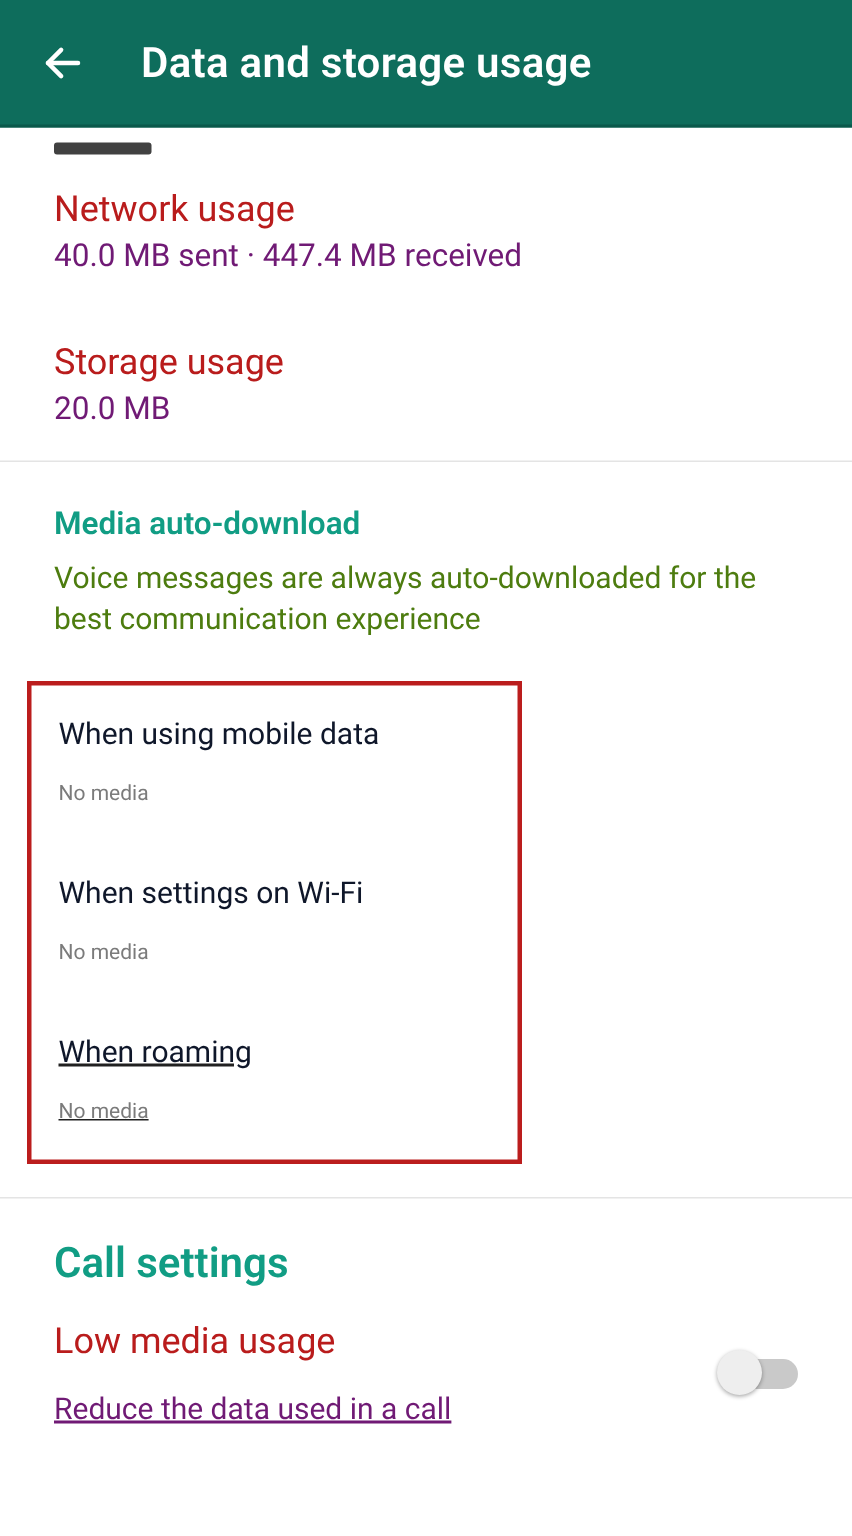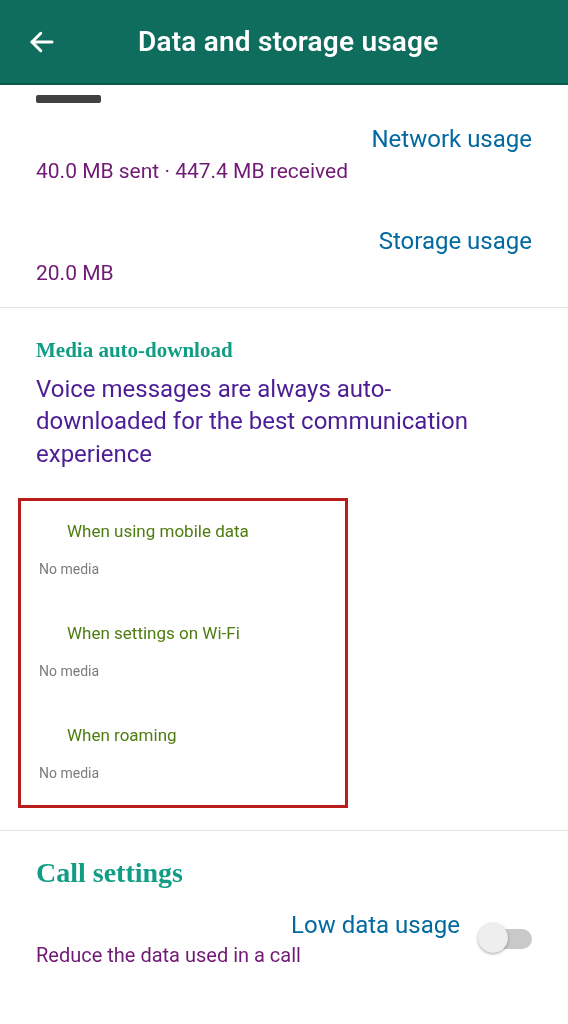--- a/index.html
+++ b/index.html
@@ -11,21 +11,20 @@
     -webkit-font-smoothing: antialiased;
   }
   .appbar {
     height: 85px;
     background: #0e6d5c;
     color: #ffffff;
     display: flex;
     align-items: center;
     padding: 0 18px;
     border-bottom: 2px solid #0a594b;
-    gap: 44px;
   }
   .back-btn {
     width: 48px; height: 48px;
     display: flex; align-items: center; justify-content: center;
     margin-right: 28px;
     cursor: pointer;
   }
   .back-btn svg { width: 30px; height: 30px; }
   .appbar-title {
     font-size: 28px;
@@ -39,84 +38,81 @@
     width: 65px;
     margin: 10px 0 0 36px;
     border-radius: 2px;
     opacity: 0.85;
   }
   .row {
     padding: 22px 36px 22px 36px;
   }
   .row-title {
     font-size: 24px;
-    color: #0369a1;
+    color: #b91c1c;
     font-weight: 400;
-    text-align: right;
   }
   .row-sub {
     font-size: 21px;
     color: #701a75;
     margin-top: 6px;
   }
   .divider {
     height: 1px;
     background: #e4e4e4;
     width: 100%;
   }
   .section-header {
     padding: 30px 36px 6px 36px;
   }
   .section-title {
     color: #119d84;
     font-size: 21px;
     font-weight: 600;
-    font-family: Liberation Serif, serif;
   }
   .section-desc {
-    color: #4c1d95;
-    font-size: 24px;
+    color: #4d7c0f;
+    font-size: 20px;
     line-height: 1.35;
     margin-top: 10px;
     padding-right: 20px;
   }
   .highlight-box {
     border: 3px solid #bb1d1d;
     margin: 22px 22px 22px 18px;
     width: 330px;
     padding: 4px 0;
   }
   .hrow {
     padding: 16px 18px 20px 18px;
   }
   .hrow-title {
-    font-size: 17px;
-    color: #4d7c0f;
-    margin-left: 28px;
+    font-size: 20px;
+    color: #0f172a;
   }
   .hrow-sub {
     font-size: 14px;
     color: #7b7b7b;
     margin-top: 20px;
   }
   .call-header {
     padding: 26px 36px 2px 36px;
   }
   .call-header .section-title {
     font-size: 28px;
   }
   .toggle-row {
     padding: 20px 36px 22px 36px;
     display: flex;
     align-items: center;
     justify-content: space-between;
   }
   .toggle-text { flex: 1; padding-right: 20px; }
   .toggle-text .row-title { font-size: 24px; }
-  .toggle-text .row-sub { font-size: 20px; margin-top: 4px; }
+  .toggle-text .row-sub { font-size: 20px; margin-top: 19px; text-decoration: underline; }
   .switch {
     position: relative;
     width: 52px; height: 20px;
     background: #c9c9c9;
     border-radius: 20px;
     cursor: pointer;
     flex-shrink: 0;
   }
   .switch::after {
     content: '';
@@ -164,33 +160,33 @@
 
   <div class="highlight-box">
     <div class="hrow">
       <div class="hrow-title">When using mobile data</div>
       <div class="hrow-sub">No media</div>
     </div>
     <div class="hrow" style="padding-top:26px;">
       <div class="hrow-title">When settings on Wi-Fi</div>
       <div class="hrow-sub">No media</div>
     </div>
-    <div class="hrow" style="padding-top:26px;">
+    <div class="hrow" style="padding-top:26px;text-decoration:underline;">
       <div class="hrow-title">When roaming</div>
       <div class="hrow-sub">No media</div>
     </div>
   </div>
 
   <div class="divider"></div>
 
   <div class="call-header">
     <div class="section-title">Call settings</div>
   </div>
 
   <div class="toggle-row">
     <div class="toggle-text">
-      <div class="row-title">Low data usage</div>
+      <div class="row-title">Low media usage</div>
       <div class="row-sub">Reduce the data used in a call</div>
     </div>
     <div class="switch"></div>
   </div>
 
 </div>
 
 </body></html>

